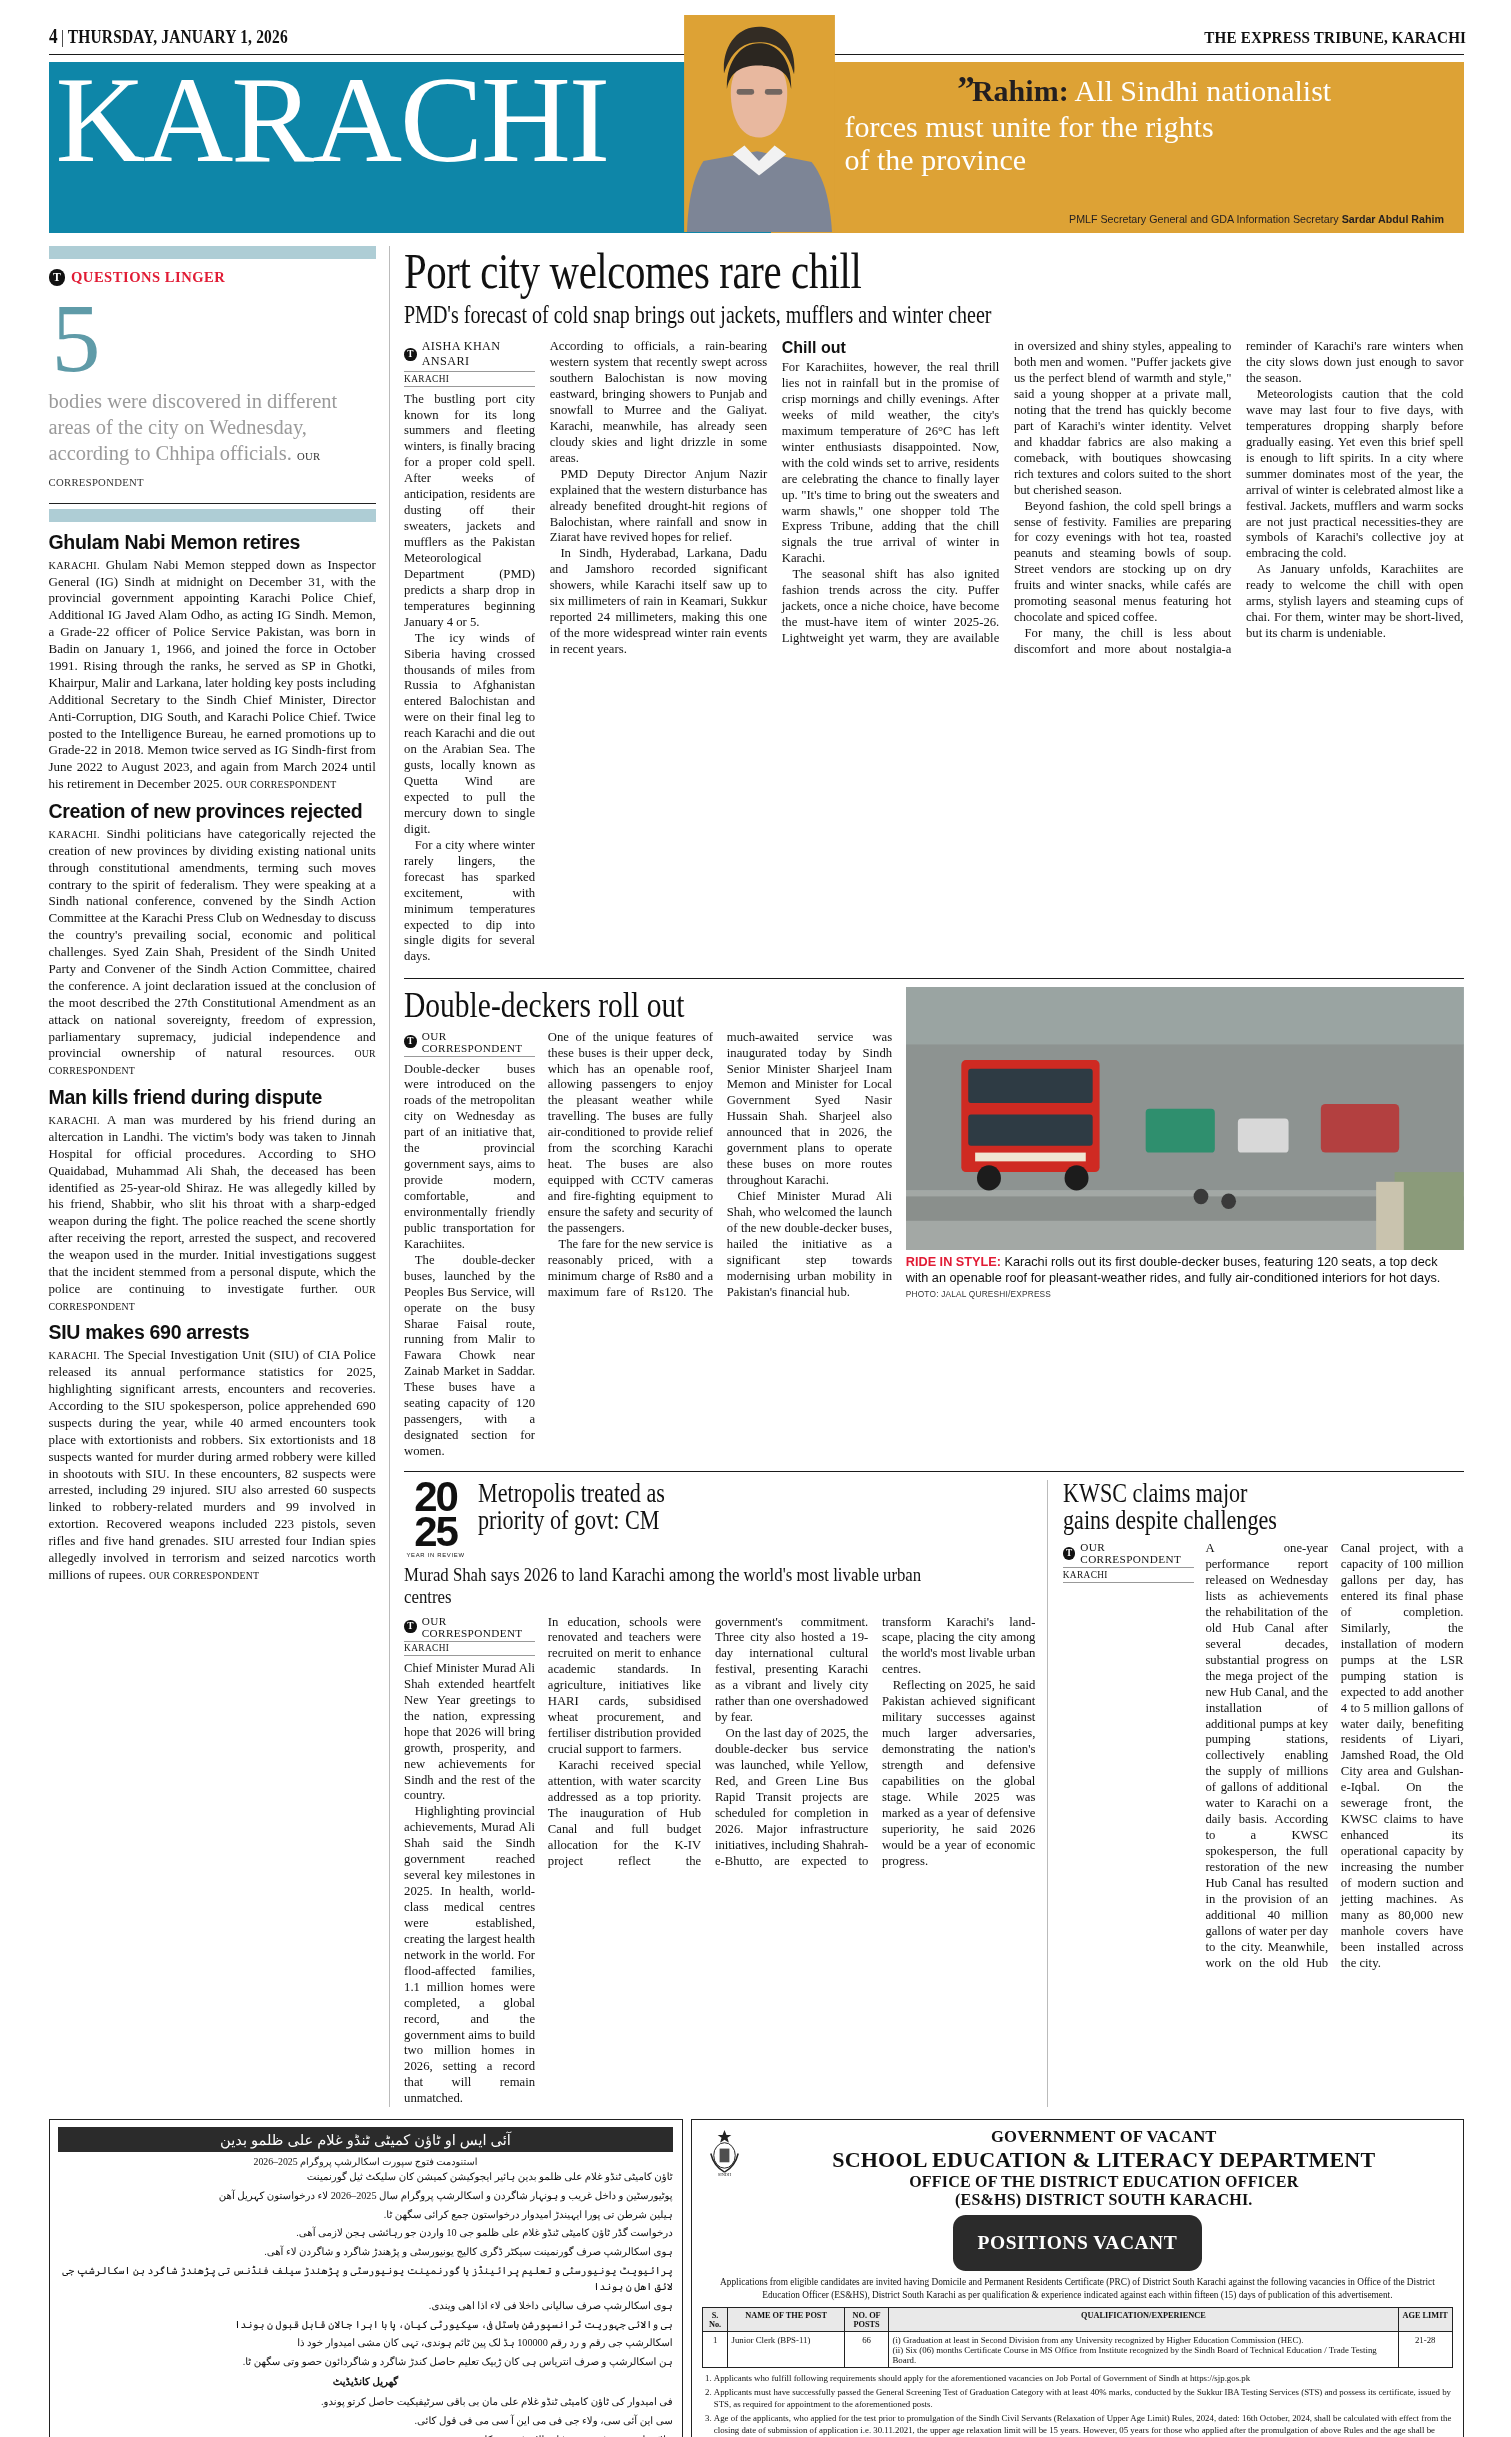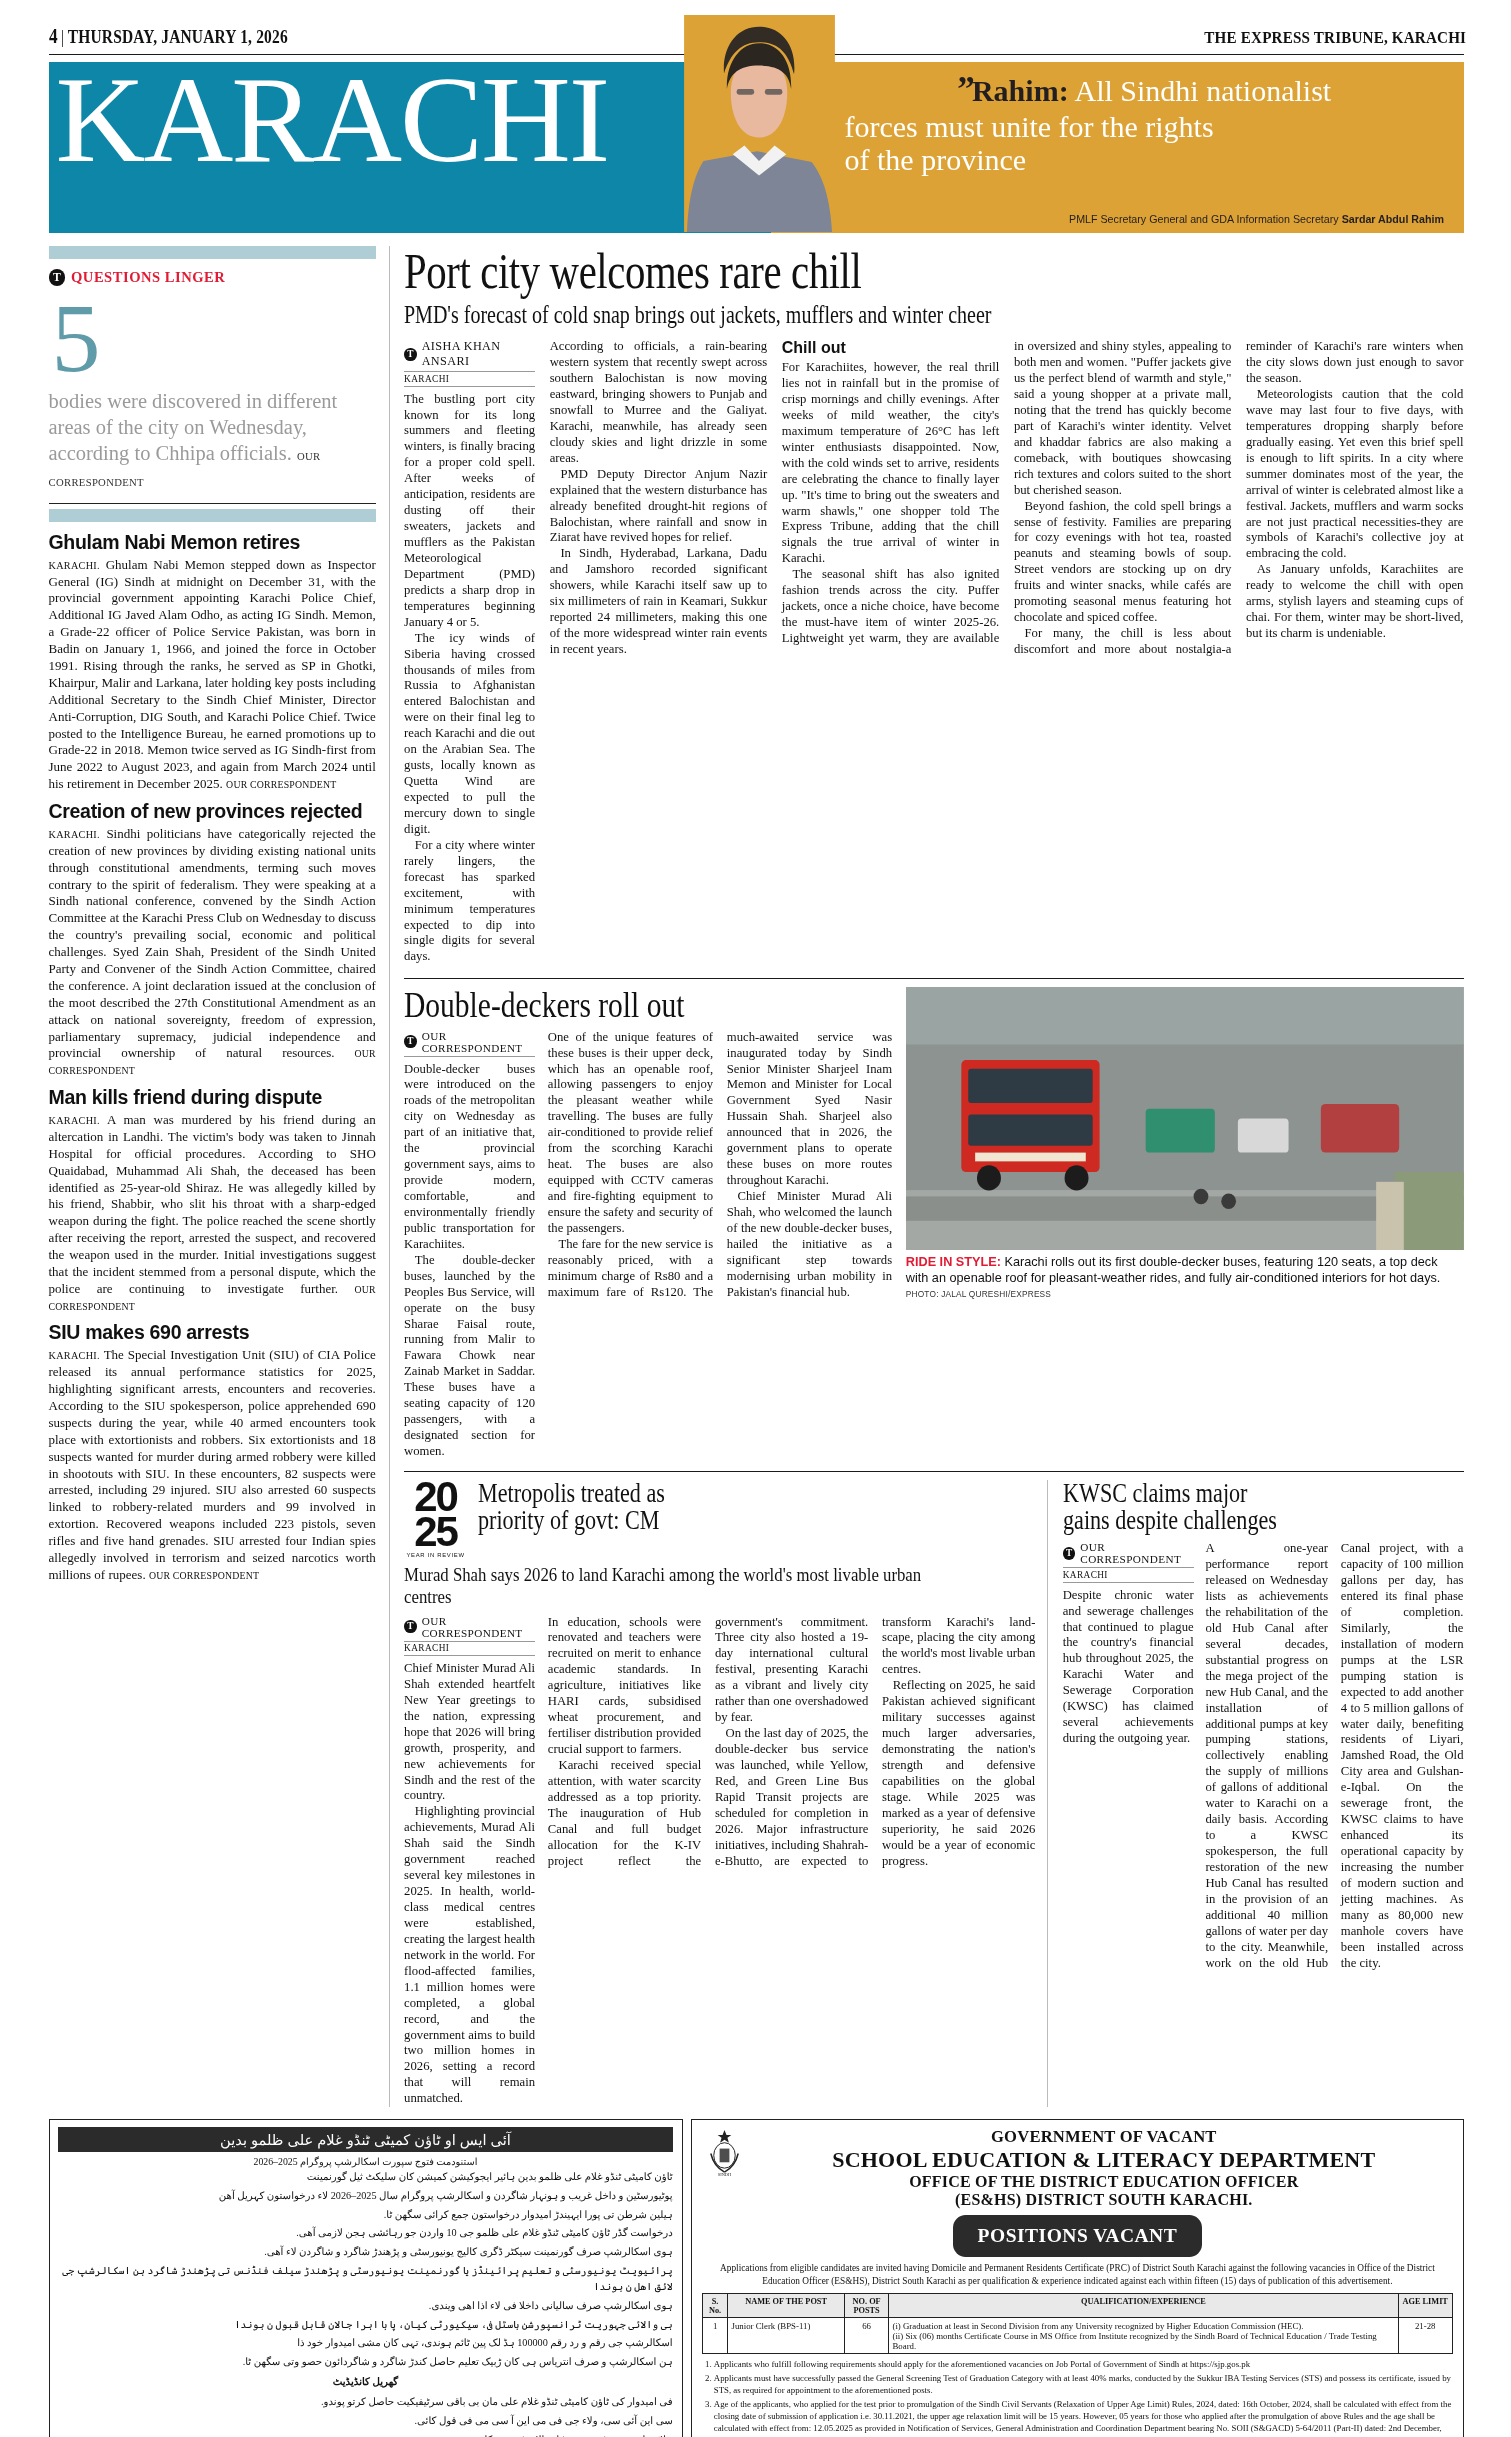--- a/index.html
+++ b/index.html
@@ -110,21 +110,21 @@
   .ad-urdu { flex:0 0 634px; border:1px solid #222; padding:6.8px 8.8px; }
   .ad-gov  { flex:1; border:1px solid #222; padding:6.8px 9.8px; }
   .urdu-hd { background:#2b2b2b; color:#fff; text-align:center; font-family:"Liberation Sans",sans-serif;
              font-size:14.6px; padding:4.4px 0; direction:rtl; }
   .urdu-sub { text-align:center; font-size:9.8px; direction:rtl; padding:3.9px 0 2px; }
   .urdu-body { direction:rtl; text-align:right; font-size:10.2px; line-height:1.6; }
   .urdu-body div { margin-bottom:2.4px; }
   .gov-hd { text-align:center; font-family:"Liberation Serif",serif; font-weight:700; }
   .gov-hd div { letter-spacing:0.2px; }
   .pv { display:inline-block; background:#2b2b2b; color:#fff; border-radius:12.7px;
-        padding:10px 25px; font-family:"Liberation Serif",serif; font-weight:700;
+        padding:17px 25px; font-family:"Liberation Serif",serif; font-weight:700;
         font-size:19.5px; letter-spacing:0.5px; }
   .gov-intro { font-size:9.3px; text-align:center; line-height:1.35; margin:5.9px 2.9px; }
   table.vac { width:100%; border-collapse:collapse; font-size:8.8px; }
   table.vac th, table.vac td { border:0.5px solid #222; padding:2.4px 3.4px; vertical-align:top; }
   table.vac th { background:#e9e9e9; text-align:center; font-weight:700; font-size:8.3px; }
   ol.terms { margin:4.9px 0 0 11.7px; font-size:8.8px; line-height:1.35; }
   ol.terms li { margin-bottom:2.4px; }
   .crest { width:45px; height:51px; }
 </style>
 </head>
@@ -335,21 +335,20 @@
           <div class="sec-hed sec-hed-sm">gains despite challenges</div>
           <div style="display:flex; gap:11.7px; margin-top:6.8px;">
             <div style="flex:0 0 131px;">
               <div class="byline-box">
                 <div class="byline-row">
                   <div class="t-logo-sm">T</div>
                   <div class="byline-name" style="font-size:11.2px">OUR CORRESPONDENT</div>
                 </div>
                 <div class="byline-city">KARACHI</div>
               </div>
-              <p style="font-size:12.7px;line-height:1.255;text-align:justify;">Despite chronic water and sewerage challenges that continued to plague the country's financial hub throughout 2025, the Karachi Water and Sewerage Corporation (KWSC) has claimed several achievements during the outgoing year.</p>
             </div>
             <div style="flex:1;">
               <div style="column-count:2; column-gap:12.7px;" class="cols2">
                 <p class="first">A one-year performance report released on Wednesday lists as achievements the rehabilitation of the old Hub Canal after several decades, substantial progress on the mega project of the new Hub Canal, and the installation of additional pumps at key pumping stations, collectively enabling the supply of millions of gallons of additional water to Karachi on a daily basis. According to a KWSC spokesperson, the full restoration of the new Hub Canal has resulted in the provision of an additional 40 million gallons of water per day to the city. Meanwhile, work on the old Hub Canal project, with a capacity of 100 million gallons per day, has entered its final phase of completion. Similarly, the installation of modern pumps at the LSR pumping station is expected to add another 4 to 5 million gallons of water daily, benefiting residents of Liyari, Jamshed Road, the Old City area and Gulshan-e-Iqbal. On the sewerage front, the KWSC claims to have enhanced its operational capacity by increasing the number of modern suction and jetting machines. As many as 80,000 new manhole covers have been installed across the city.</p>
               </div>
             </div>
           </div>
         </div>
 
       </div>

